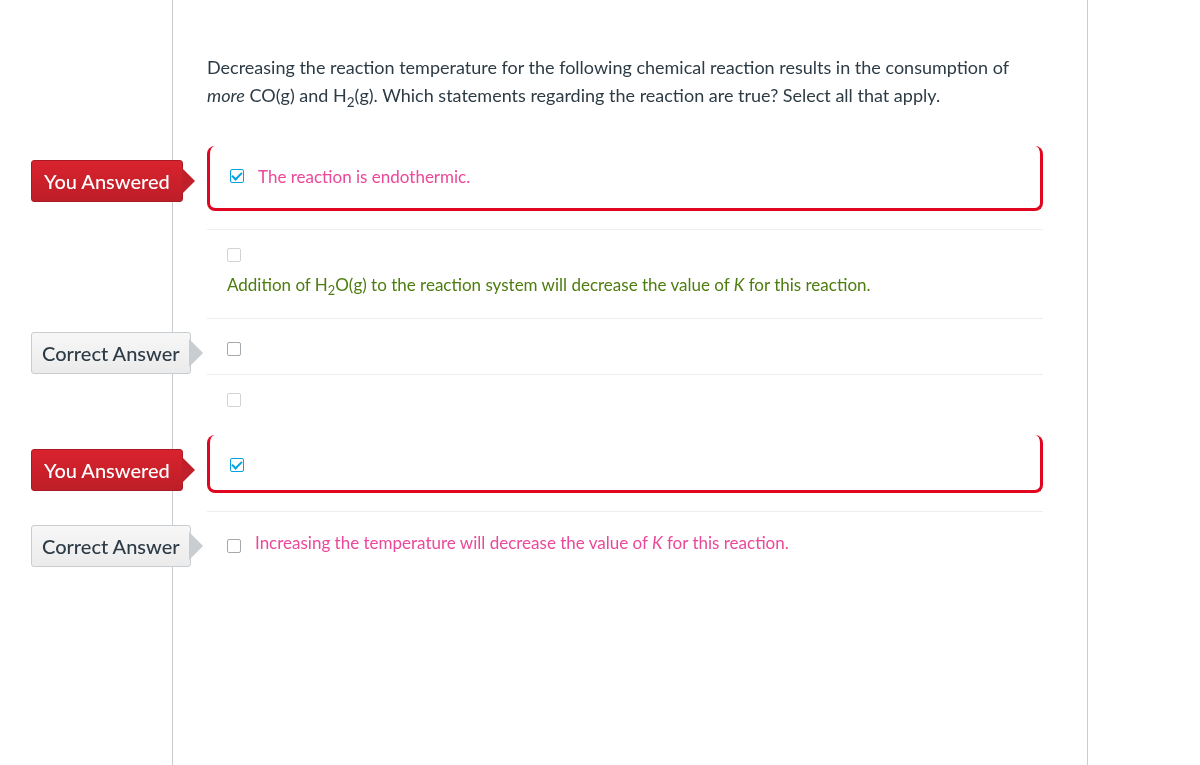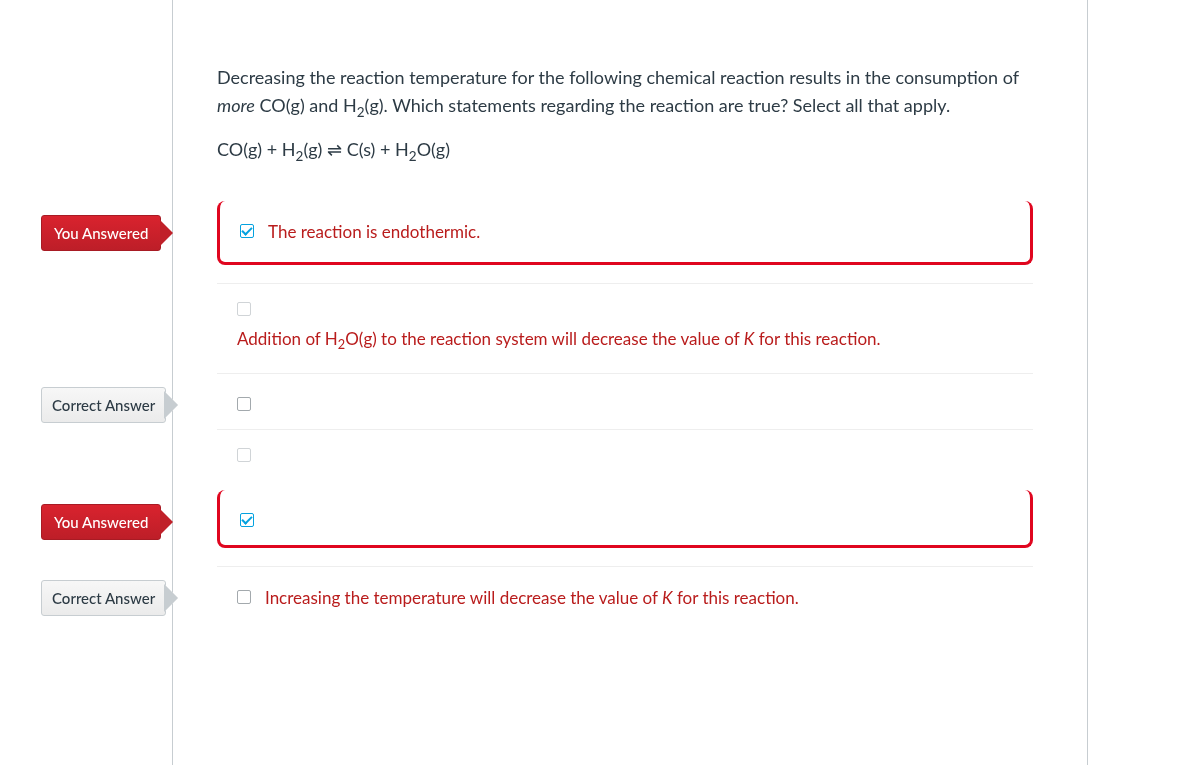--- a/index.html
+++ b/index.html
@@ -16,21 +16,21 @@
       height: 765px;
       position: relative;
     }
     .question-container {
       position: absolute;
       left: 172px;
       top: 0;
       right: 112px;
       border-left: 1px solid #c7cdd1;
       border-right: 1px solid #c7cdd1;
-      padding: 14px;
+      padding: 4px;
       min-height: 765px;
     }
     .question-text {
       padding: 50px 40px 20px 30px;
       font-size: 18px;
       line-height: 1.55;
       color: #2d3b45;
     }
     .question-text p {
       margin-bottom: 14px;
@@ -55,27 +55,27 @@
       position: relative;
       padding: 0;
     }
     .answer-inner {
       display: flex;
       align-items: flex-start;
       padding: 18px 20px 18px 20px;
       border-top: 1px solid #eee;
       font-size: 17px;
       line-height: 1.5;
-      color: #b91c1c;
+      color: #ec4899;
     }
     .answer-row:first-child .answer-inner {
       border-top: none;
     }
     .answer-inner.dim {
-      color: #b91c1c;
+      color: #4d7c0f;
       flex-direction: column;
     }
     .answer-inner.dim .check-text-row {
       display: flex;
       align-items: flex-start;
       width: 100%;
     }
     .answer-inner.highlight {
       border: 3px solid #e0061f;
       border-radius: 8px;
@@ -120,21 +120,21 @@
       height: 14px;
       border: 1px solid #d0d4d7;
       border-radius: 2px;
       margin-bottom: 10px;
       flex-shrink: 0;
     }
 
     .badge {
       position: absolute;
       left: -176px;
-      font-size: 15px;
+      font-size: 20px;
       font-weight: 500;
       padding: 8px 12px;
       border-radius: 3px;
       white-space: nowrap;
       z-index: 5;
     }
     .badge-arrow {
       position: absolute;
       top: 50%;
       right: -13px;
@@ -178,23 +178,20 @@
     }
   </style>
 </head>
 <body>
 
 <div class="question-container">
 
   <div class="question-text">
     <p>
       <span>Decreasing the reaction temperature for the following chemical reaction results in the consumption of </span><em>more</em><span> CO(g) and H</span><sub>2</sub><span>(g).  Which statements regarding the reaction are true?  Select all that apply.</span>
-    </p>
-    <p>
-      <span>CO(g) + H</span><sub>2</sub><span>(g) </span><span class="equilibrium">⇌</span><span> C(s) + H</span><sub>2</sub><span>O(g)</span>
     </p>
   </div>
 
   <div class="answers-area">
 
     <div class="answer-row no-border">
       <div class="badge badge-red" style="top:14px;">
         <span>You Answered</span>
         <span class="badge-arrow"></span>
       </div>
@@ -243,21 +240,21 @@
       </div>
     </div>
 
     <div class="spacer"></div>
 
     <div class="answer-row">
       <div class="badge badge-gray" style="top:14px;">
         <span>Correct Answer</span>
         <span class="badge-arrow"></span>
       </div>
-      <div class="answer-inner" style="border-top:1px solid #eee;">
+      <div class="answer-inner" style="border-top:1px solid #eee;align-items:center;">
         <span class="checkbox"></span>
         <span class="answer-text">
           <span>Increasing the temperature will decrease the value of </span><span class="italic-k">K</span><span> for this reaction.</span>
         </span>
       </div>
     </div>
 
   </div>
 </div>
 

